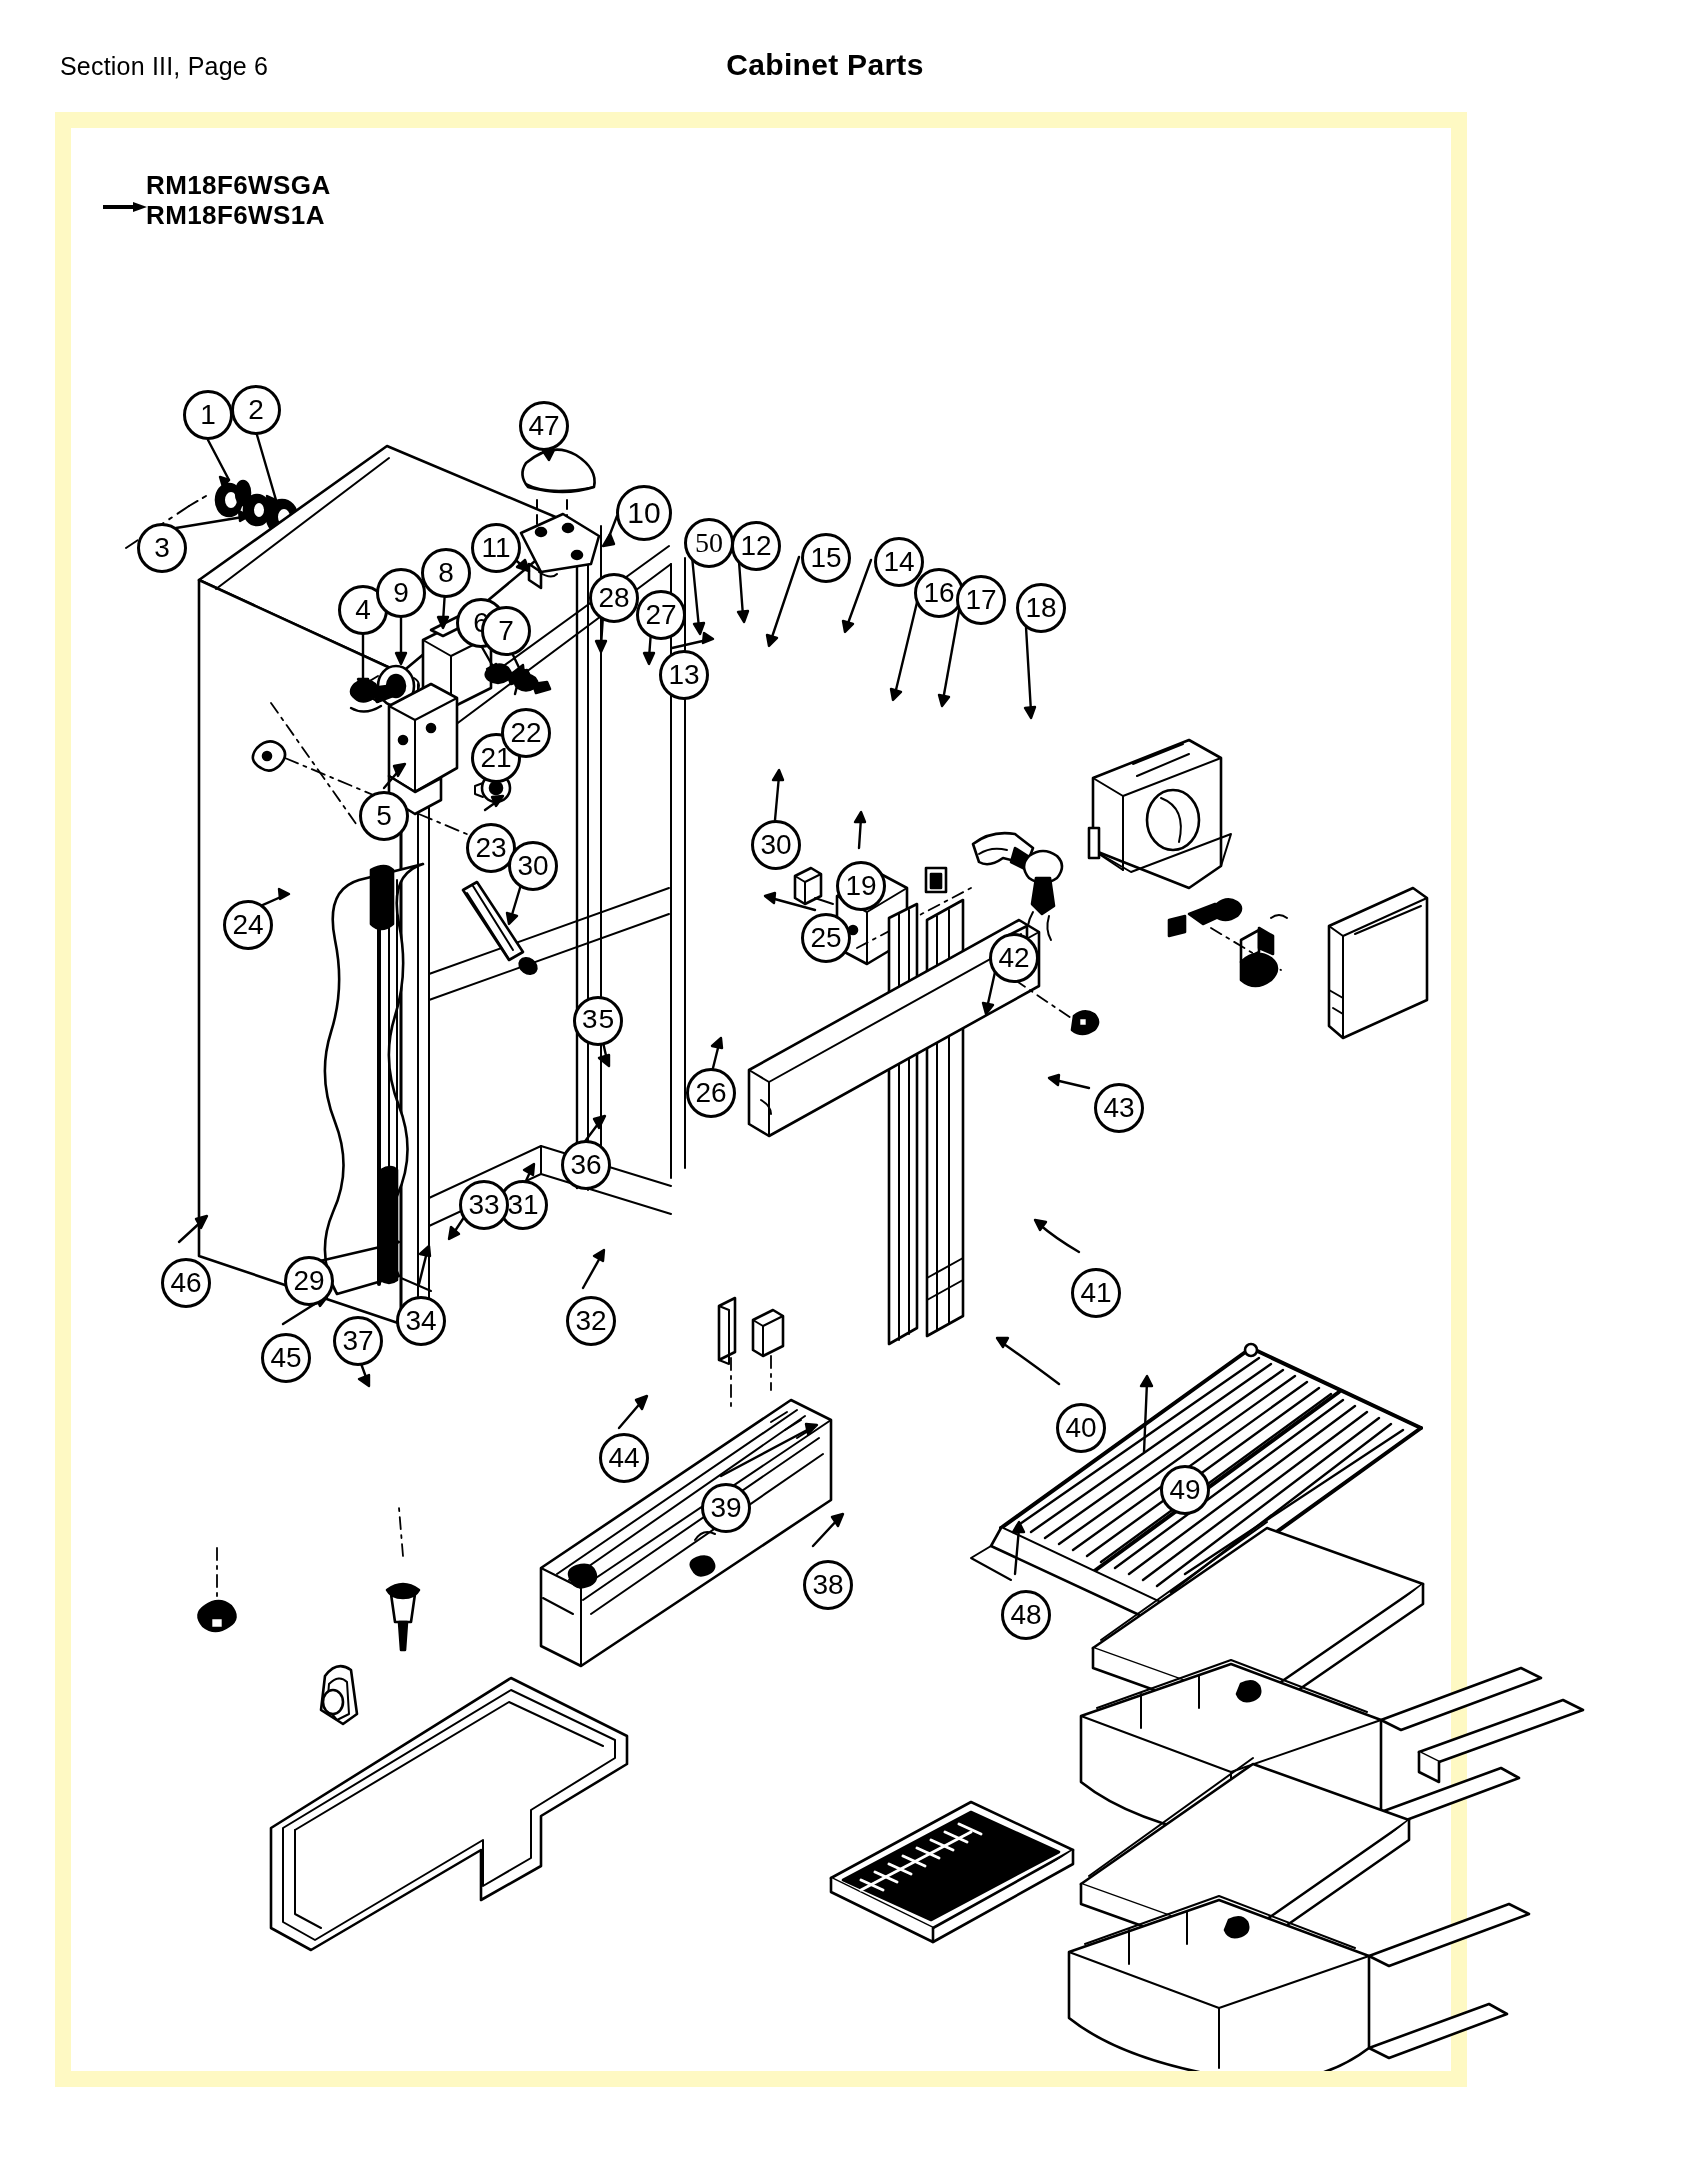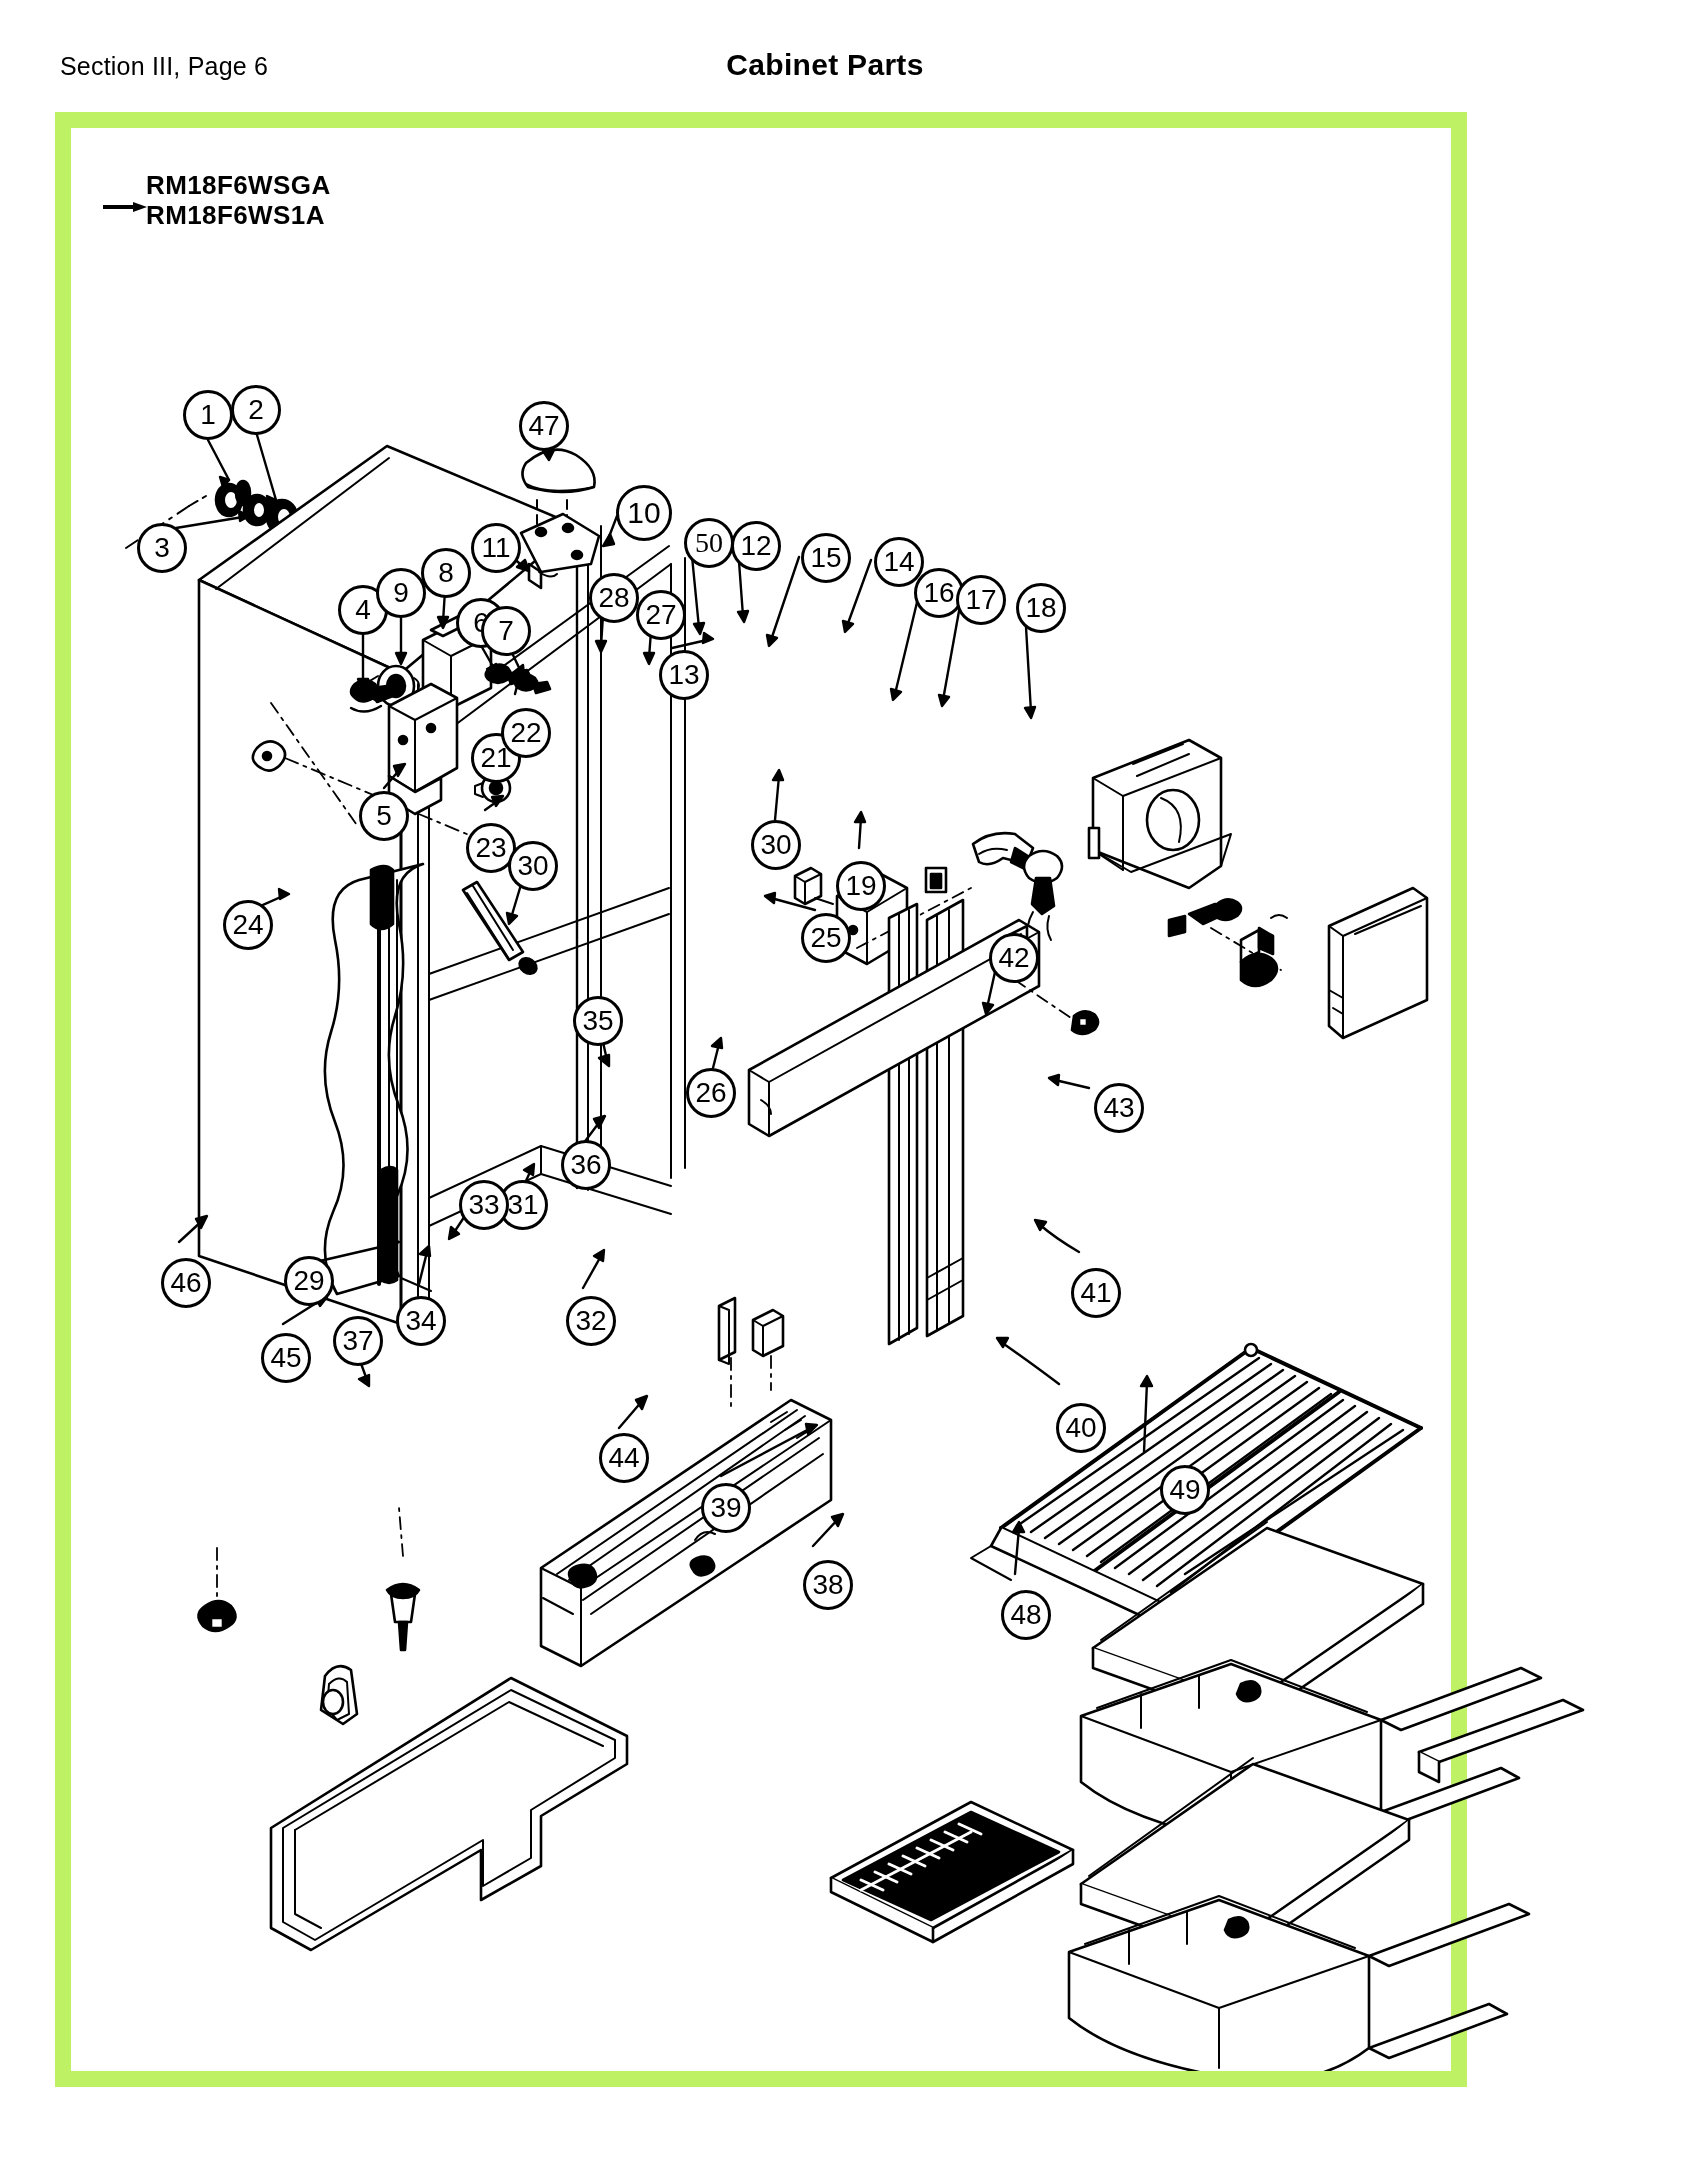--- a/index.html
+++ b/index.html
@@ -10,21 +10,21 @@
   #header{position:absolute;left:0;top:0;width:1700px;height:105px;}
   #section-label{position:absolute;left:60px;top:52px;font-size:25px;font-weight:400;
                  letter-spacing:.2px;white-space:nowrap;}
   #page-title{position:absolute;left:0;top:48px;width:1700px;text-align:center;
               font-size:30px;font-weight:bold;letter-spacing:.3px;
               
               transform:translateX(-25px);}
 
   
   #frame-outer{position:absolute;left:55px;top:112px;width:1412px;height:1975px;
-               background:#bef264;}
+               background:#fef9c3;}
   #frame-inner{position:absolute;left:16px;top:16px;right:16px;bottom:16px;
                background:#fff;}
 
   
   #model-block{position:absolute;left:75px;top:42px;font-size:26px;font-weight:bold;
                line-height:30px;letter-spacing:.4px;}
   #model-block div{white-space:nowrap;}
   #model-arrow{position:absolute;left:30px;top:72px;width:48px;height:14px;}
 
   
@@ -590,21 +590,21 @@
         <div class="balloon b-s" style="left: 730px; top: 785px;">25</div>
         <div class="balloon b-s" style="left: 615px; top: 940px;">26</div>
         <div class="balloon b-s" style="left: 565px; top: 462px;">27</div>
         <div class="balloon b-s" style="left: 518px; top: 445px;">28</div>
         <div class="balloon b-s" style="left: 213px; top: 1128px;">29</div>
         <div class="balloon b-s" style="left: 437px; top: 713px;">30</div>
         <div class="balloon b-s" style="left: 427px; top: 1052px;">31</div>
         <div class="balloon b-s" style="left: 495px; top: 1168px;">32</div>
         <div class="balloon b-s" style="left: 388px; top: 1052px;">33</div>
         <div class="balloon b-s" style="left: 325px; top: 1168px;">34</div>
-        <div class="balloon b-s" style="left: 502px; top: 868px;">35</div>
+        <div class="balloon b-s" style="left: 502px; top: 868px; font-family: Liberation Mono, monospace;">35</div>
         <div class="balloon b-s" style="left: 490px; top: 1012px;">36</div>
         <div class="balloon b-s" style="left: 262px; top: 1188px;">37</div>
         <div class="balloon b-s" style="left: 732px; top: 1432px;">38</div>
         <div class="balloon b-s" style="left: 630px; top: 1355px;">39</div>
         <div class="balloon b-s" style="left: 985px; top: 1275px;">40</div>
         <div class="balloon b-s" style="left: 1000px; top: 1140px;">41</div>
         <div class="balloon b-s" style="left: 918px; top: 805px;">42</div>
         <div class="balloon b-s" style="left: 1023px; top: 955px;">43</div>
         <div class="balloon b-s" style="left: 528px; top: 1305px;">44</div>
         <div class="balloon b-s" style="left: 190px; top: 1205px;">45</div>

